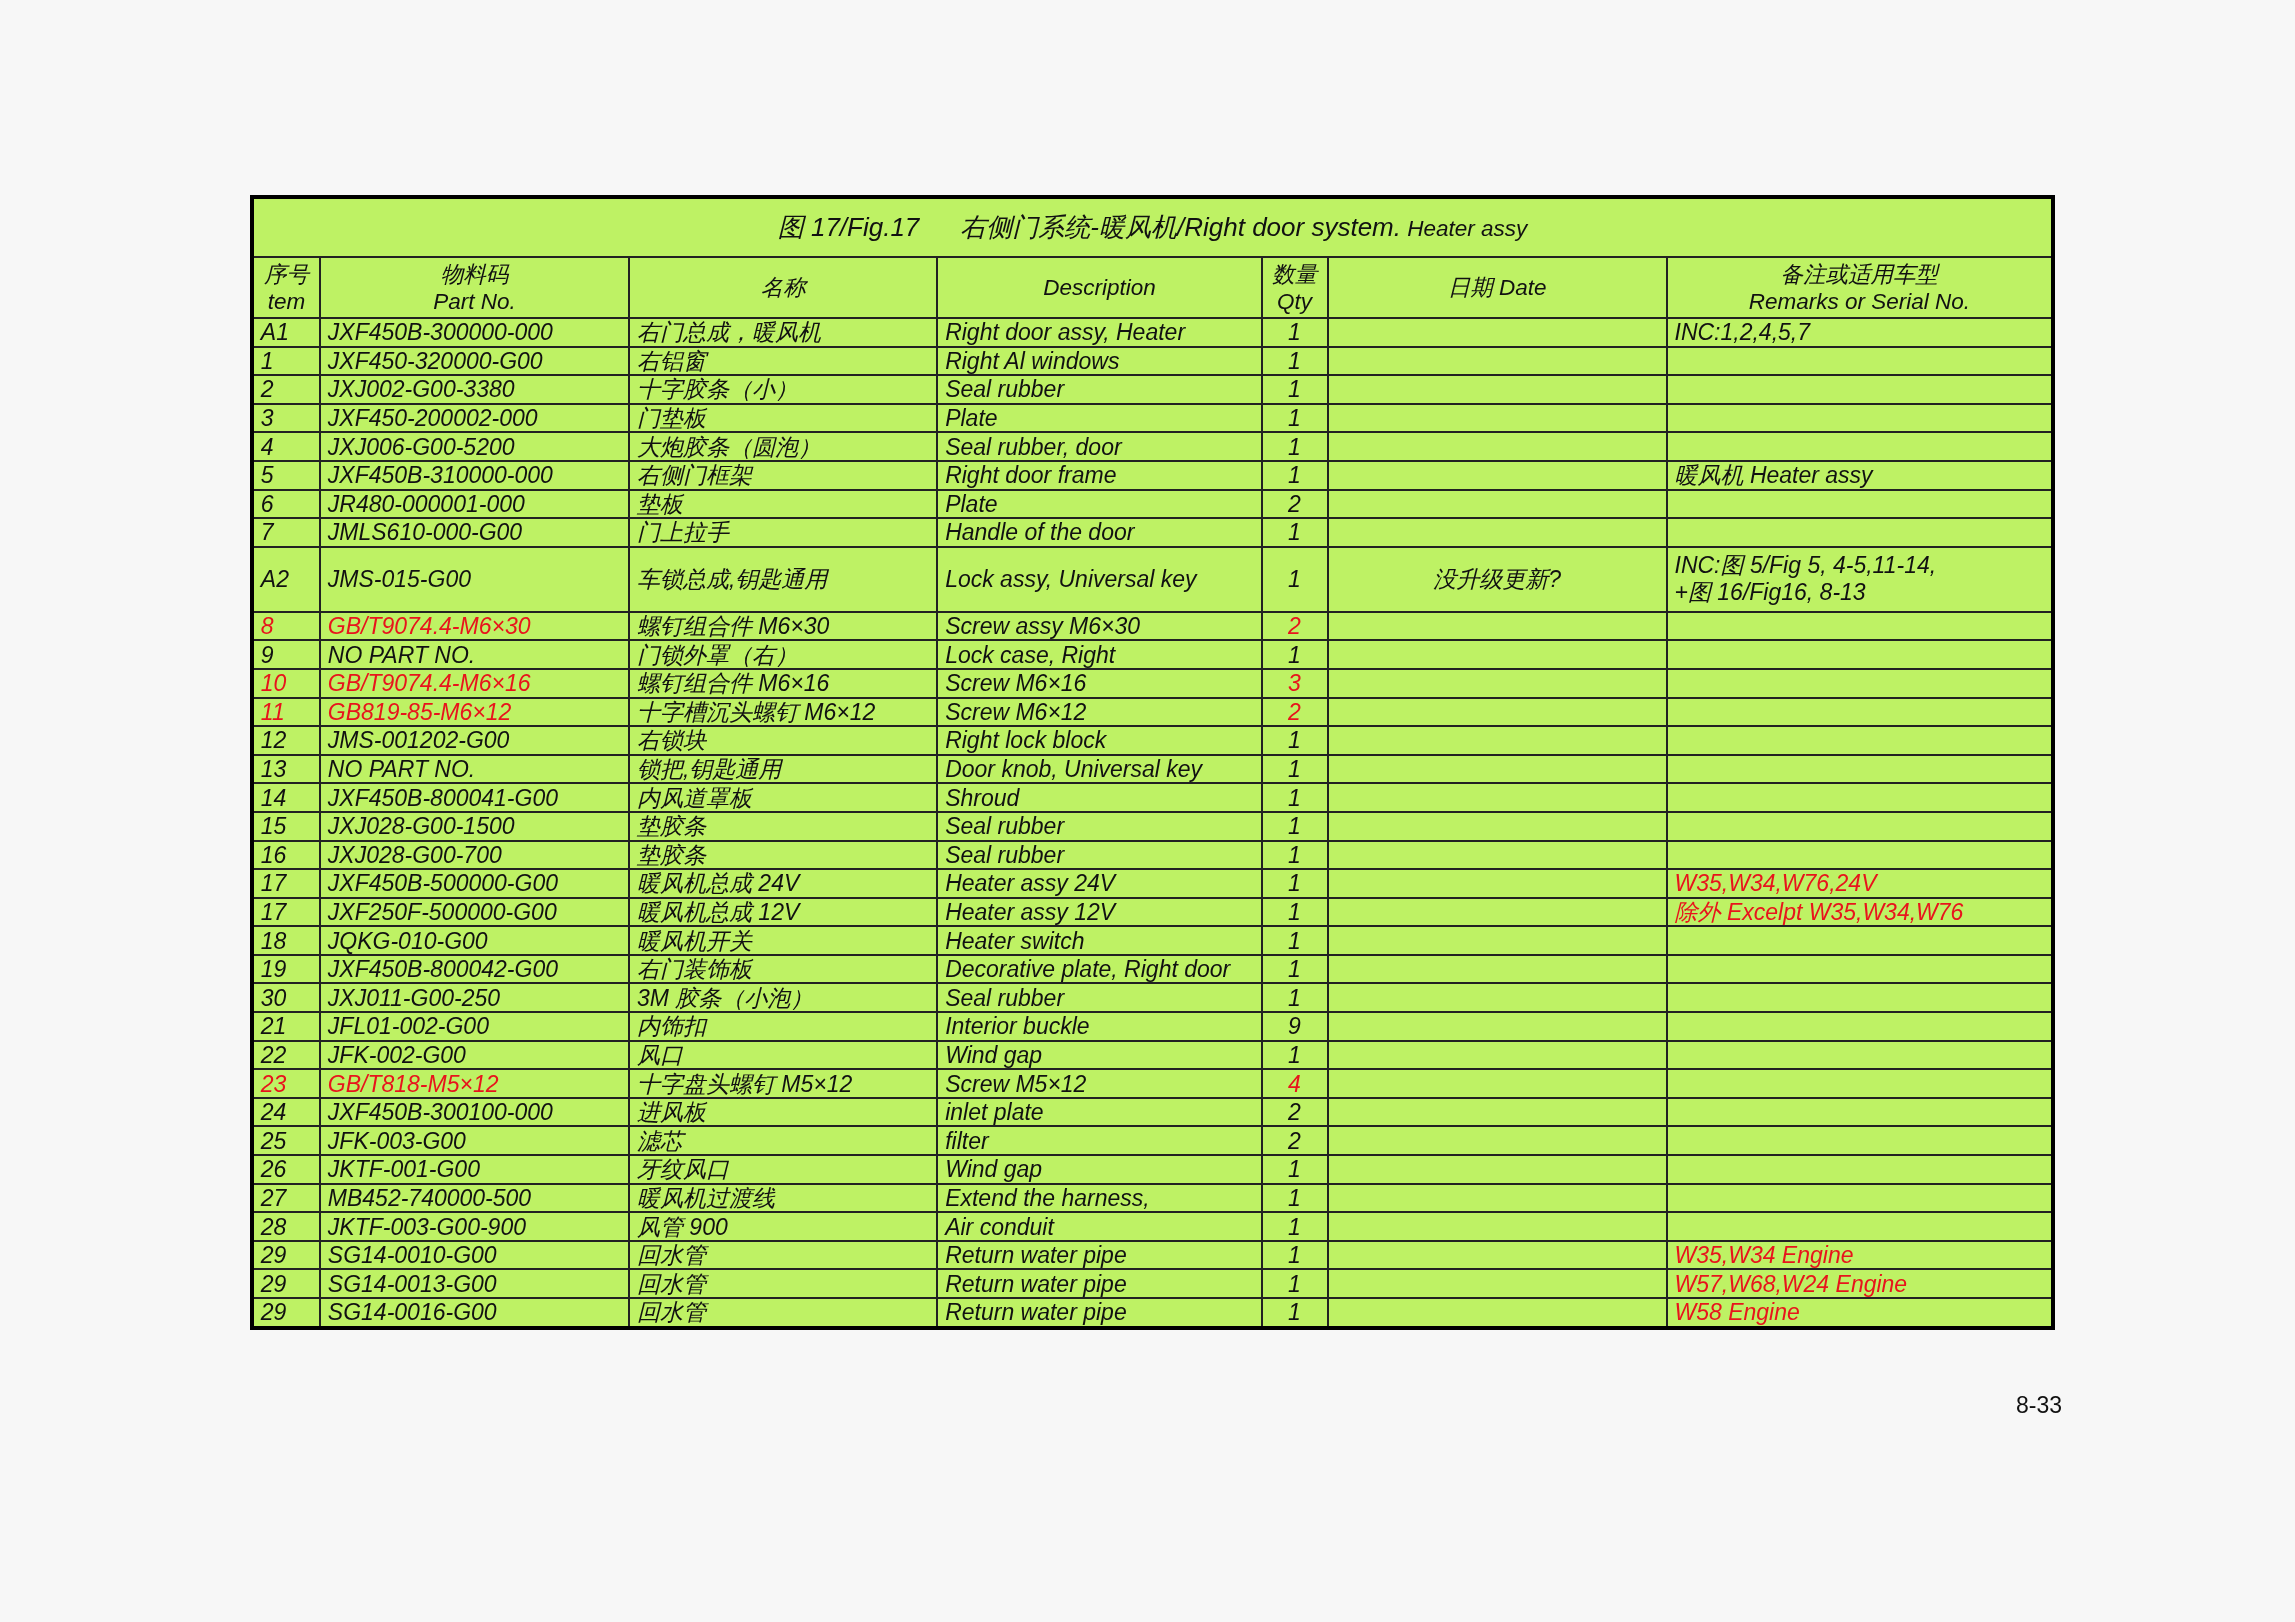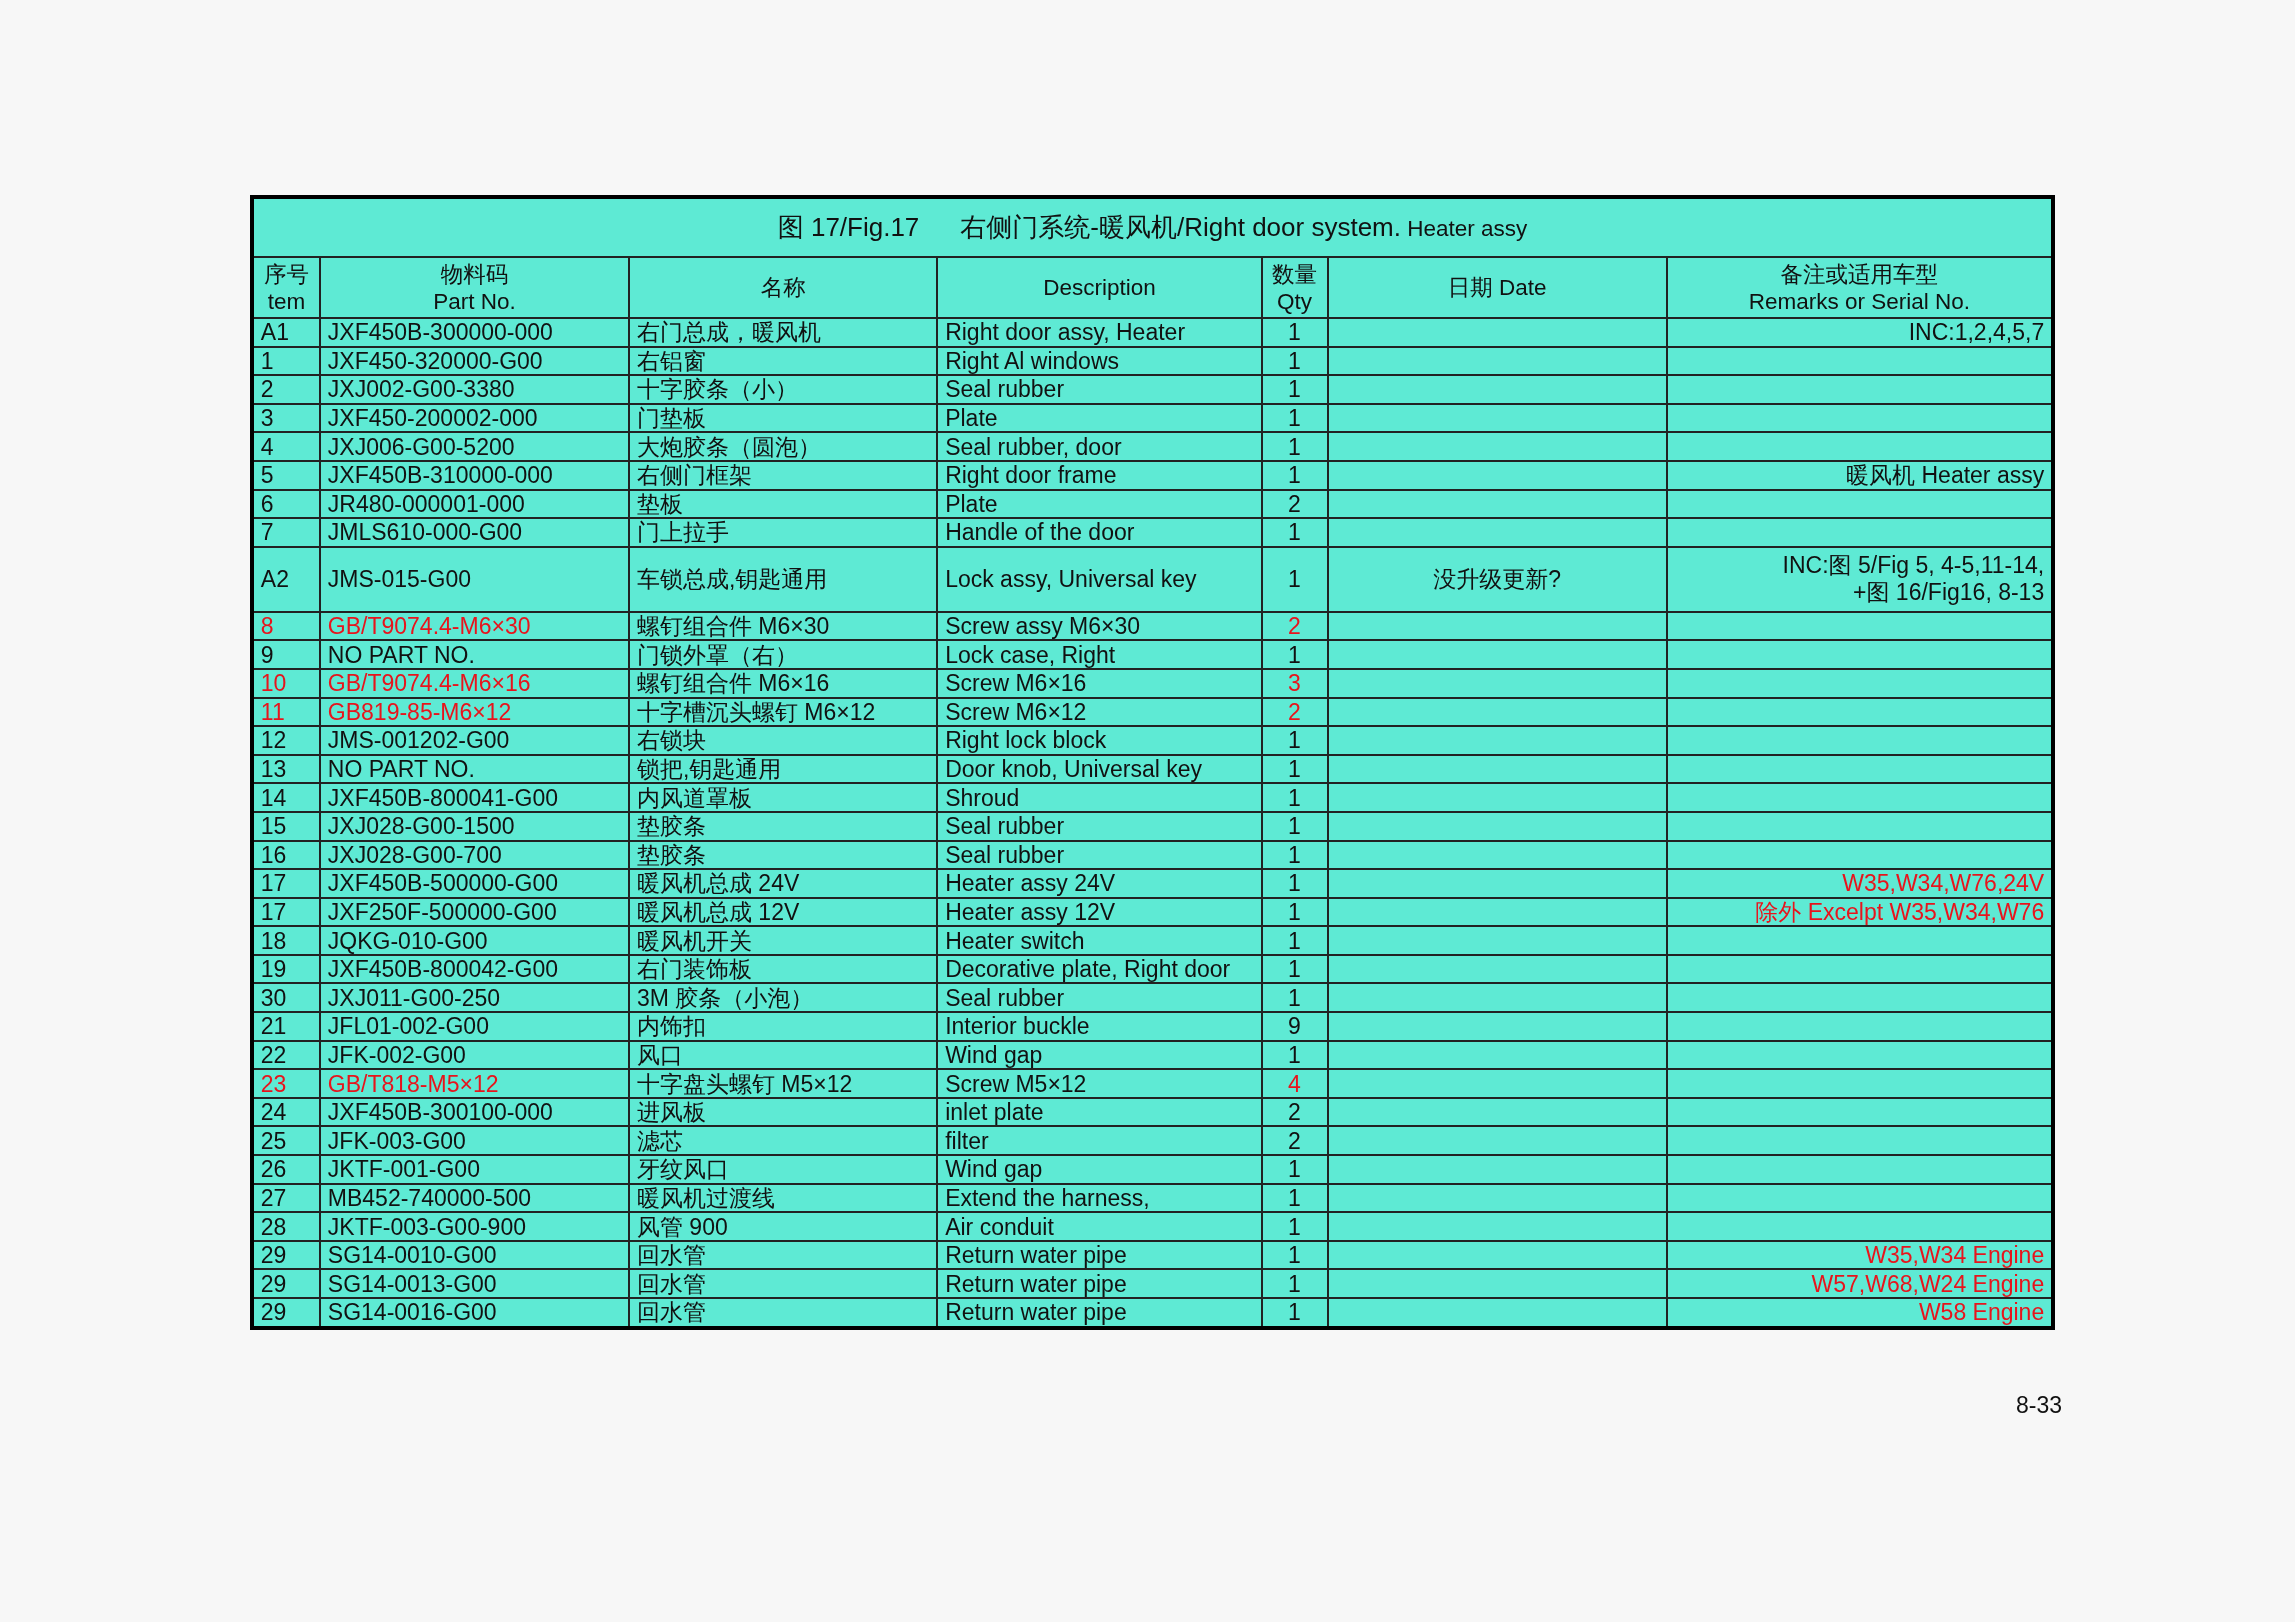--- a/index.html
+++ b/index.html
@@ -10,21 +10,22 @@
     font-family: "Liberation Sans", "DejaVu Sans", sans-serif;
     color: #111;
     overflow: hidden;
   }
   .sheet {
     position: absolute;
     left: 250px; top: 195px;
     width: 1797px;
     border: 4.1px solid #000;
     box-sizing: content-box;
-    background: #5eead4;
+    background: #bef264;
+    font-style: italic;
   }
   table.parts {
     border-collapse: collapse;
     width: 100%;
     table-layout: fixed;
   }
   table.parts td, table.parts th {
     border: 2px solid #222;
     padding: 0 6.8px;
     font-weight: normal;
@@ -49,21 +50,21 @@
     height: 59px;
     text-align: center;
     font-size: 22.5px !important;
     line-height: 27px !important;
   }
   .row td { height: 26.6px; }
   .row.tall td { height: 63px; }
   .c-item { }
   .c-qty { text-align: center; }
   .c-date { text-align: center; }
-  .c-rem { text-align: right; }
+  .c-rem { text-align: left; }
   .red { color: #e8141c; }
   .rem-red { color: #e8141c; }
   .multiline { white-space: normal !important; line-height: 27px !important; margin-left: 40px; }
   .page-num {
     position: absolute;
     left: 2016px; top: 1392px;
     font-size: 23px;
   }
 </style>
 </head>

